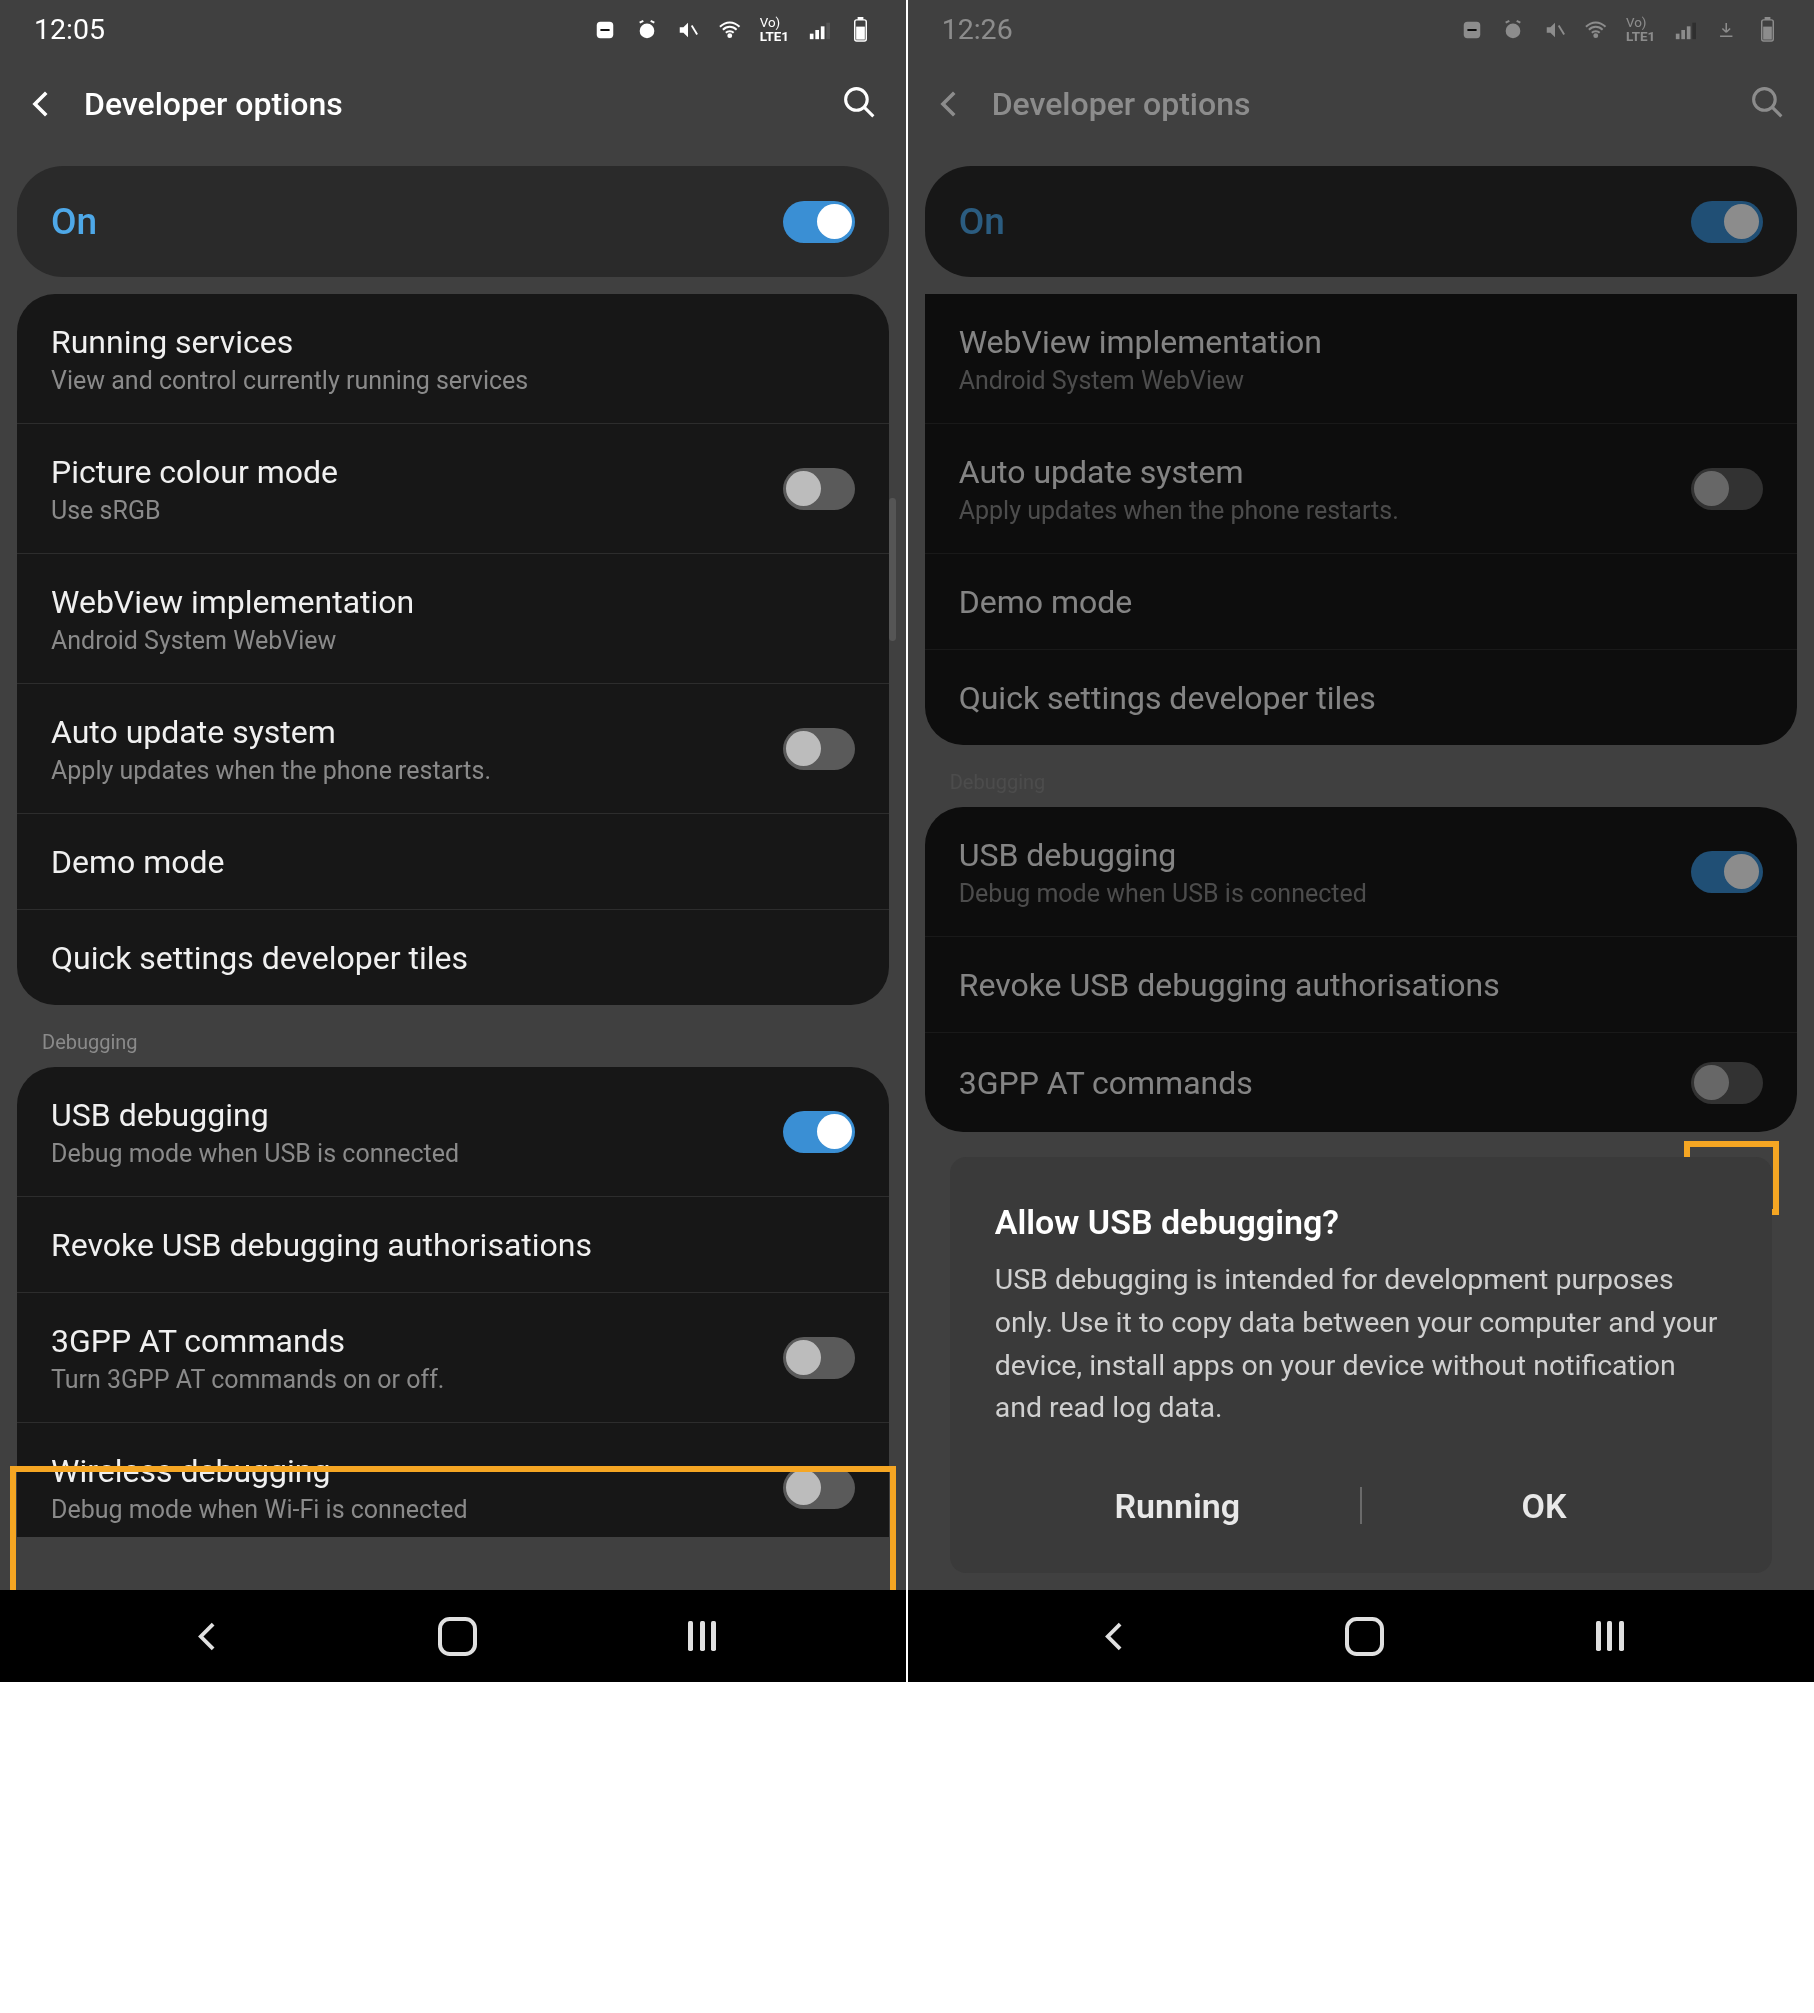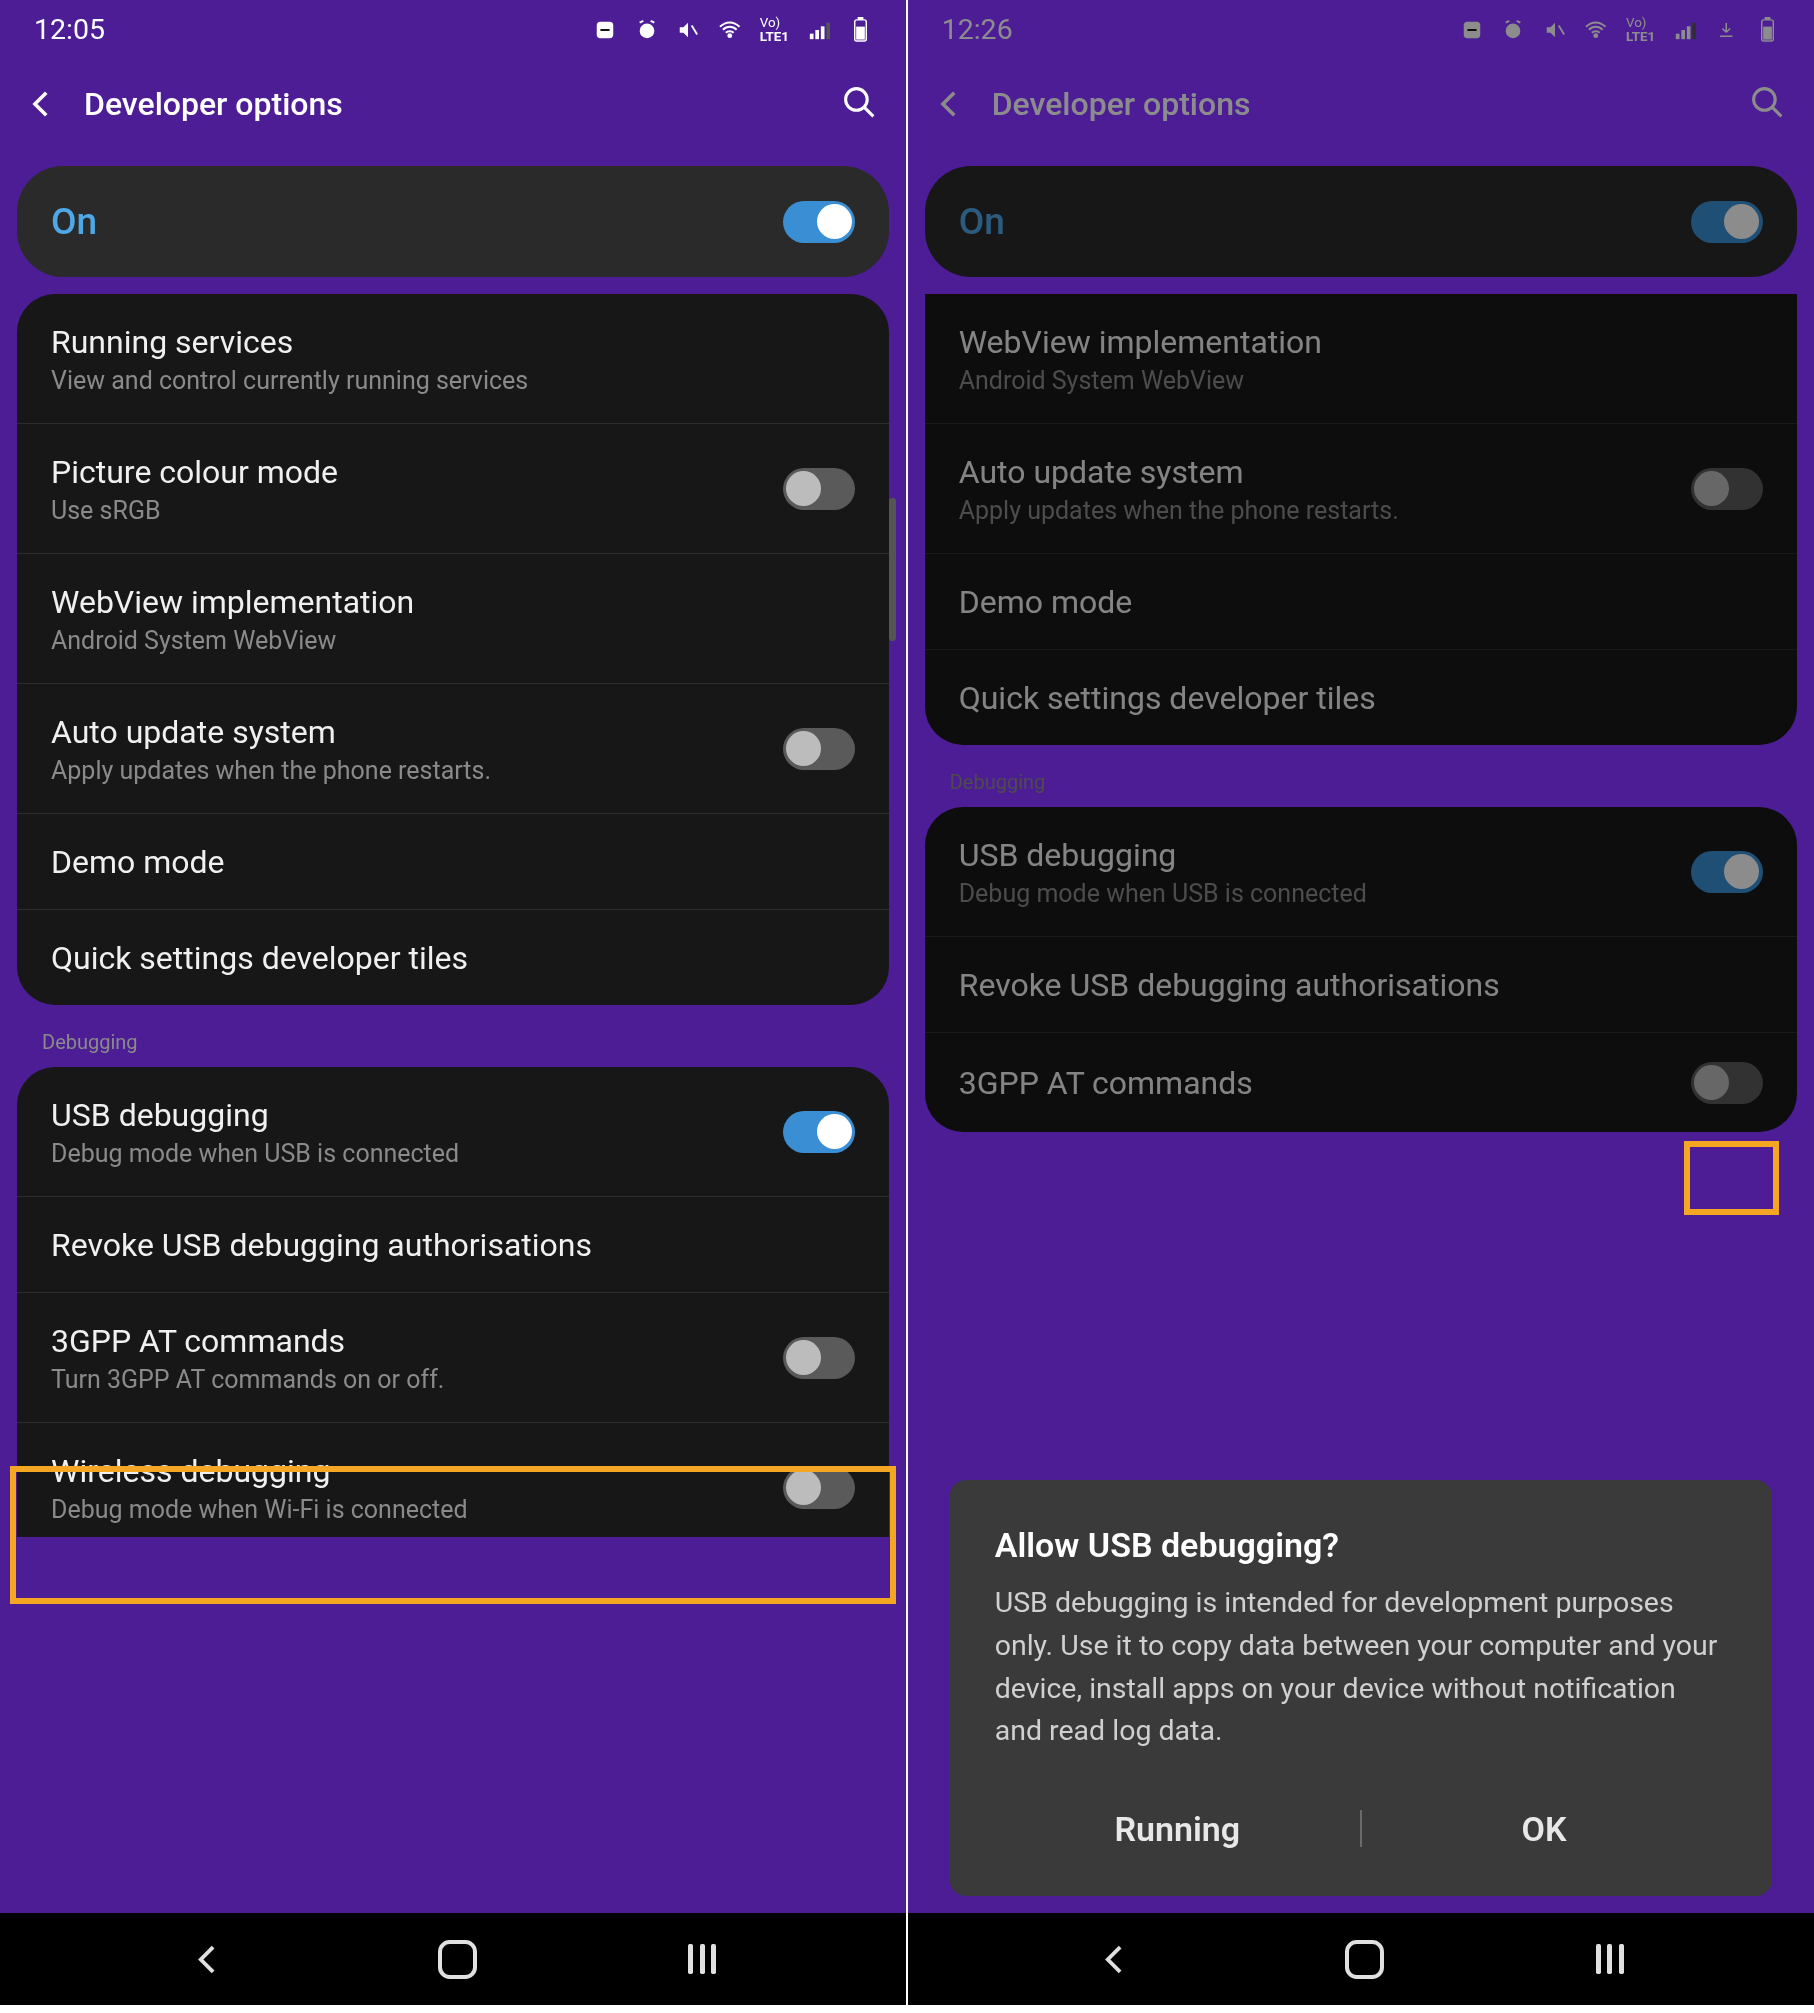--- a/index.html
+++ b/index.html
@@ -6,22 +6,22 @@
   body {
     background: #ffffff;
     font-family: -apple-system, BlinkMacSystemFont, "Segoe UI", Roboto, sans-serif;
     width: 1814px;
     height: 2014px;
     display: flex;
     gap: 1.7px;
   }
   .phone {
     width: 906px;
-    height: 2005px;
-    background: #4c1d95;
+    height: 1682px;
+    background: #404040;
     position: relative;
     overflow: hidden;
     flex-shrink: 0;
   }
   .phone.dimmed .main-content > *,
   .phone.dimmed .status-bar,
   .phone.dimmed .header-row,
   .phone.dimmed .master-toggle {
     filter: brightness(0.55);
   }

